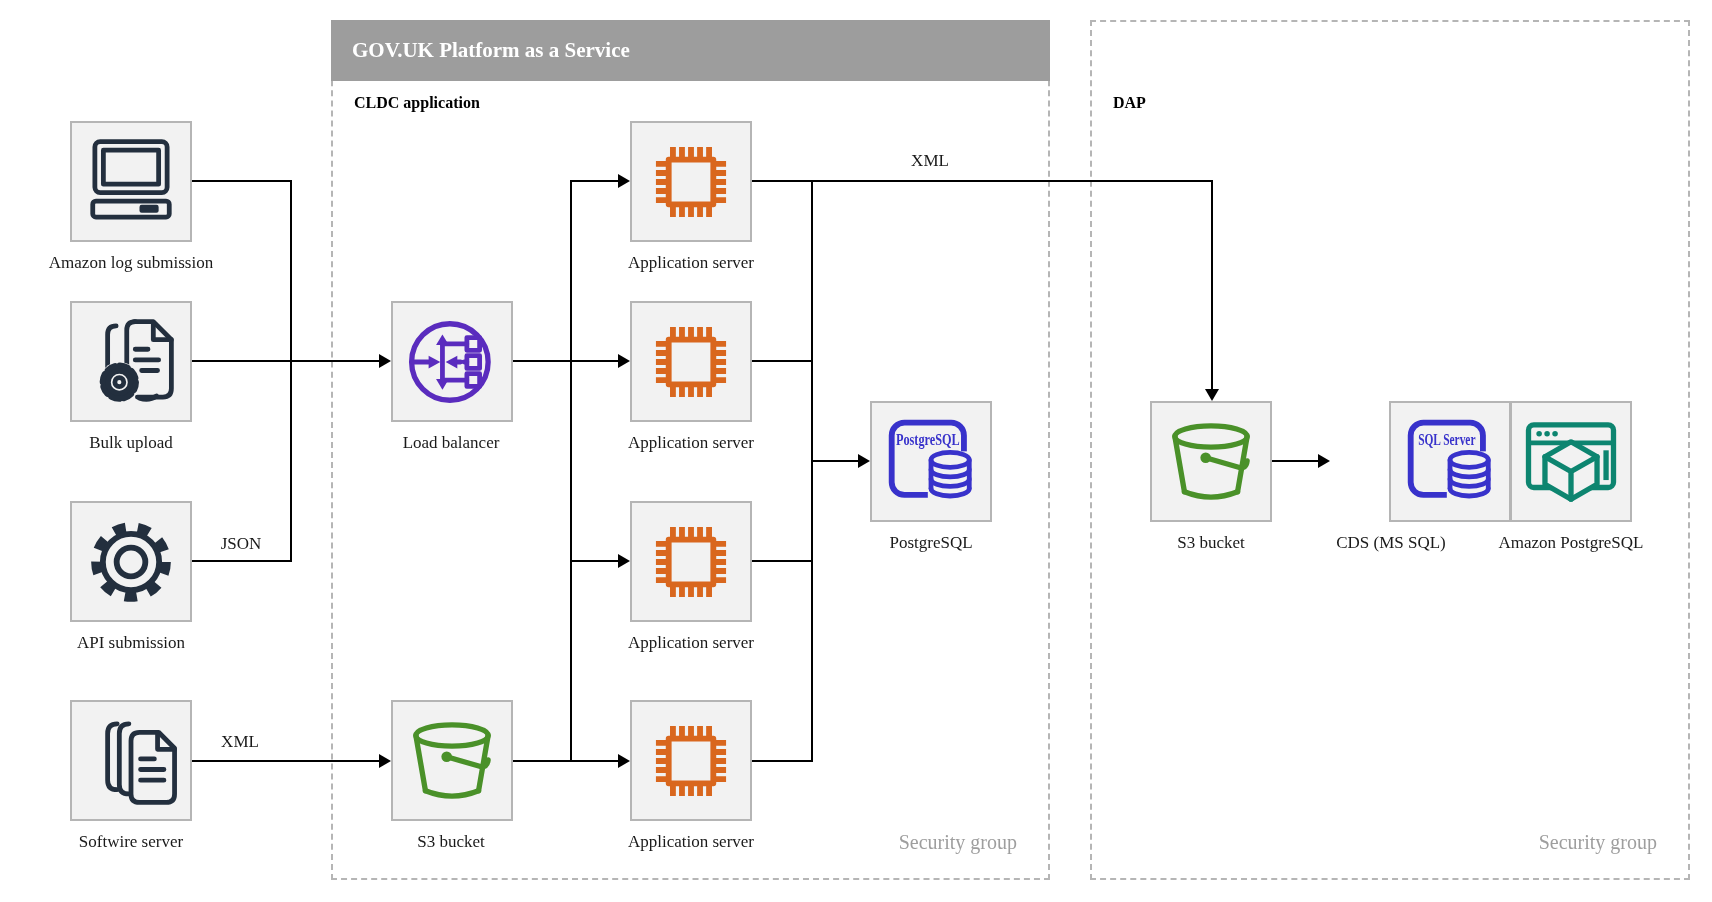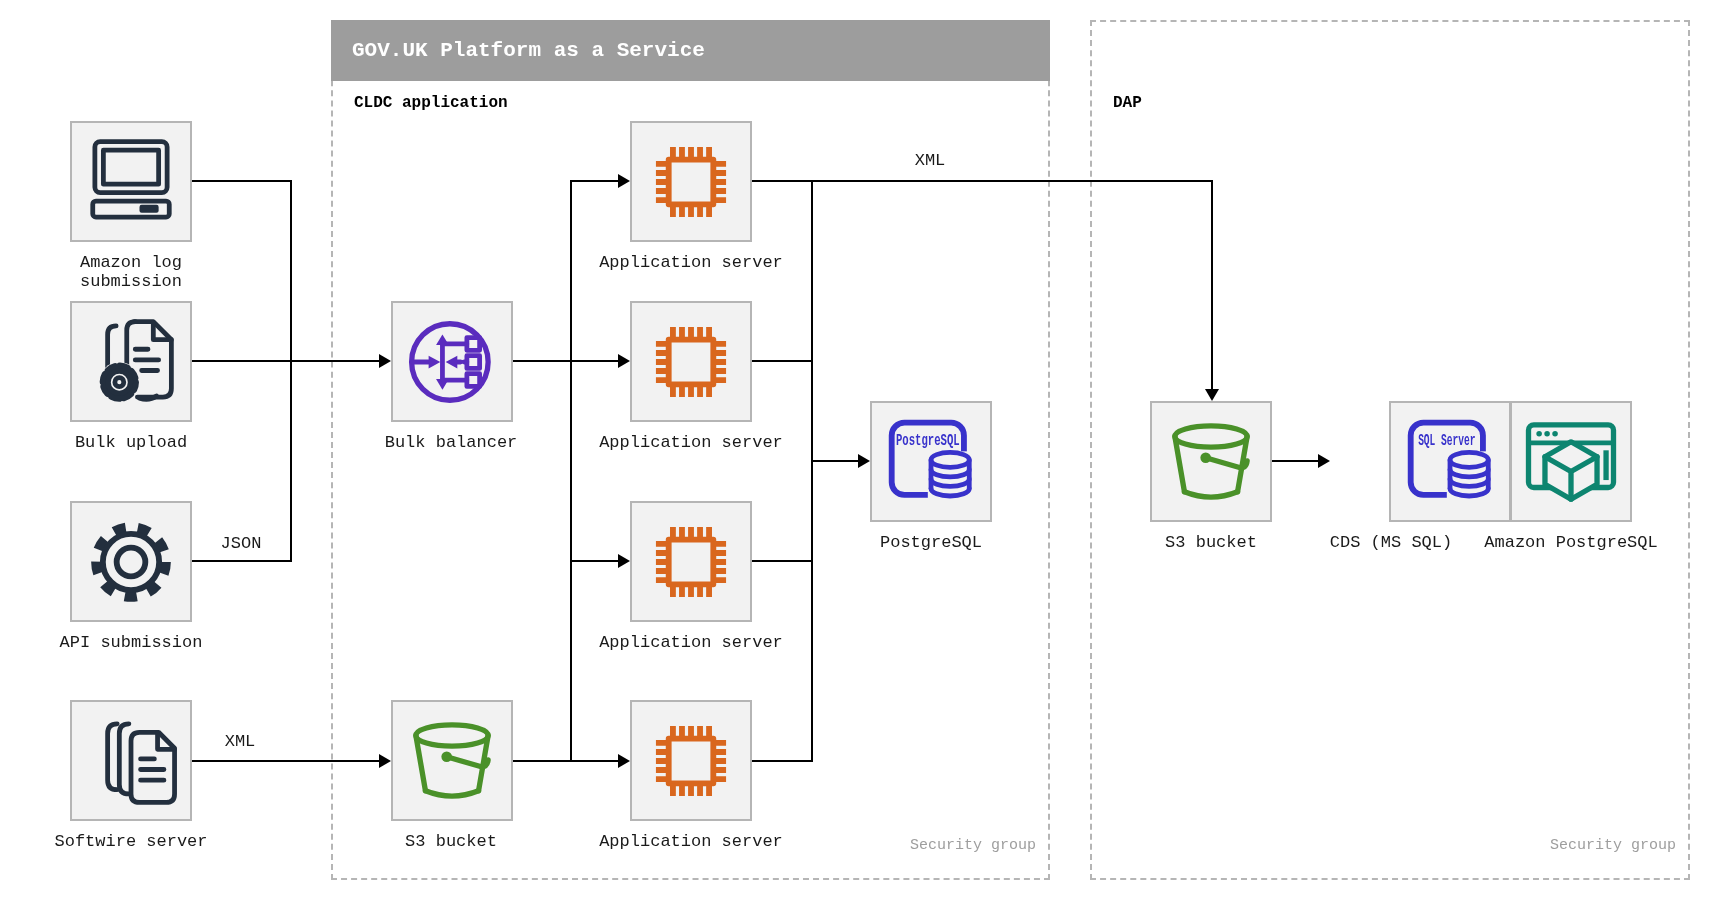--- a/index.html
+++ b/index.html
@@ -5,27 +5,27 @@
   :root{
     --header-bg:#9d9d9d; --header-text:#ffffff;
     --node-fill:#f2f2f2; --node-border:#b5b5b5;
     --container-border:#b5b5b5; --security-text:#9e9e9e;
     --line:#000000; --label-text:#1a1a1a;
     --navy:#232f3e; --purple:#5a2cbe; --orange:#d9671e;
     --green:#4a9129; --indigo:#3832cb; --teal:#0d8570;
   }
   html,body{margin:0;padding:0;background:#ffffff;}
   #diagram{position:relative;width:1712px;height:902px;background:#ffffff;overflow:hidden;
-           font-family:Liberation Mono, monospace;}
+           font-family:Liberation Serif, serif;}
   .container{position:absolute;box-sizing:border-box;border:2px dashed var(--container-border);}
   .c-header{position:absolute;top:-2px;left:-2px;right:-2px;height:61px;background:var(--header-bg);
             display:flex;align-items:center;padding-left:21px;}
   .c-title{color:var(--header-text);font-size:21px;font-weight:bold;}
   .c-sub{position:absolute;left:21px;top:72px;font-size:16px;font-weight:bold;color:#000;}
-  .c-footer{position:absolute;right:12px;bottom:24px;font-size:15px;color:var(--security-text);margin-left:22px;}
+  .c-footer{position:absolute;right:31px;bottom:24px;font-size:20px;color:var(--security-text);margin-left:22px;}
   .node{position:absolute;box-sizing:border-box;width:122px;height:121px;background:var(--node-fill);
         border:2px solid var(--node-border);display:flex;align-items:center;justify-content:center;}
   .node-label{position:absolute;width:200px;text-align:center;font-size:17px;color:var(--label-text);}
   .edge-label{position:absolute;width:100px;text-align:center;font-size:17px;color:var(--label-text);}
   .hl{position:absolute;height:2px;background:var(--line);}
   .vl{position:absolute;width:2px;background:var(--line);}
   .ar{position:absolute;width:0;height:0;border:7px solid transparent;border-right:none;
       border-left:12px solid var(--line);}
   .ad{position:absolute;width:0;height:0;border:7px solid transparent;border-bottom:none;
       border-top:12px solid var(--line);}
@@ -151,21 +151,21 @@
       <path class="fl" d="M39,74 l-6,-10 h12 z"></path>
       <line class="st" x1="39" y1="31" x2="62" y2="31" stroke-width="4.5"></line>
       <line class="st" x1="39" y1="65" x2="62" y2="65" stroke-width="4.5"></line>
       <line class="st" x1="52" y1="48" x2="62" y2="48" stroke-width="4.5" stroke-dasharray="4 3.5"></line>
       <path class="fl" d="M42,48 l11,-6 v12 z"></path>
       <rect class="st" x="62" y="25" width="12" height="12" stroke-width="4.5"></rect>
       <rect class="st" x="62" y="42" width="12" height="12" stroke-width="4.5"></rect>
       <rect class="st" x="62" y="59" width="12" height="12" stroke-width="4.5"></rect>
     </svg>
   </div>
-  <div class="node-label" style="left:351px;top:433px;">Bulk balancer</div>
+  <div class="node-label" style="left:351px;top:433px;">Load balancer</div>
 
   <div class="node" style="left:630px;top:121px;">
     <svg class="icon c-orange" viewBox="0 0 96 96">
       <rect class="st sq" x="27" y="27" width="42" height="42" stroke-width="5.5"></rect>
       <path class="st sq" d="M31,15 v12 M39.5,15 v12 M48,15 v12 M56.5,15 v12 M65,15 v12" stroke-width="5.5"></path>
       <path class="st sq" d="M31,69 v12 M39.5,69 v12 M48,69 v12 M56.5,69 v12 M65,69 v12" stroke-width="5.5"></path>
       <path class="st sq" d="M15,31 h12 M15,39.5 h12 M15,48 h12 M15,56.5 h12 M15,65 h12" stroke-width="5.5"></path>
       <path class="st sq" d="M69,31 h12 M69,39.5 h12 M69,48 h12 M69,56.5 h12 M69,65 h12" stroke-width="5.5"></path>
     </svg>
   </div>

